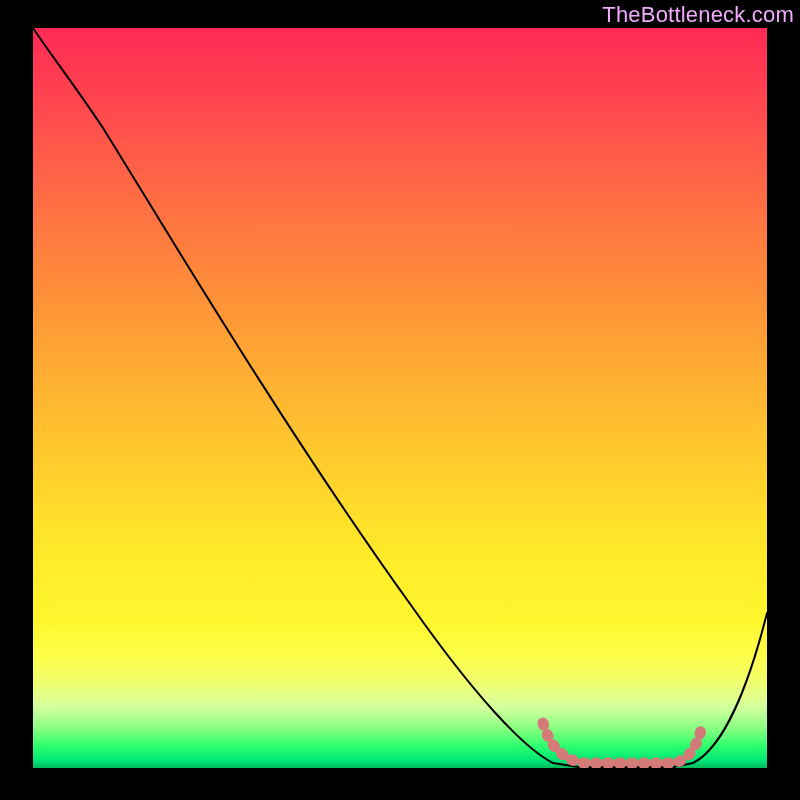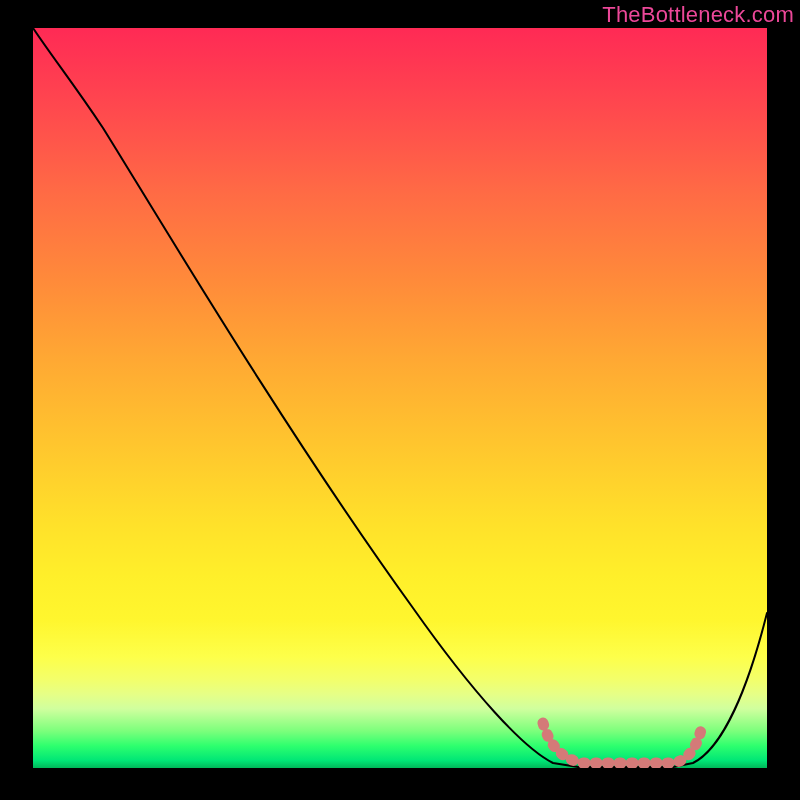--- a/index.html
+++ b/index.html
@@ -13,21 +13,21 @@
   }
   .container {
     position: relative;
     width: 800px;
     height: 800px;
   }
   .watermark {
     position: absolute;
     top: 2px;
     right: 6px;
-    color: #ec4899;
+    color: #f0abfc;
     font-size: 22px;
     font-weight: 500;
     letter-spacing: 0.2px;
     z-index: 10;
   }
   .plot-area {
     position: absolute;
     left: 33px;
     top: 28px;
     width: 734px;

